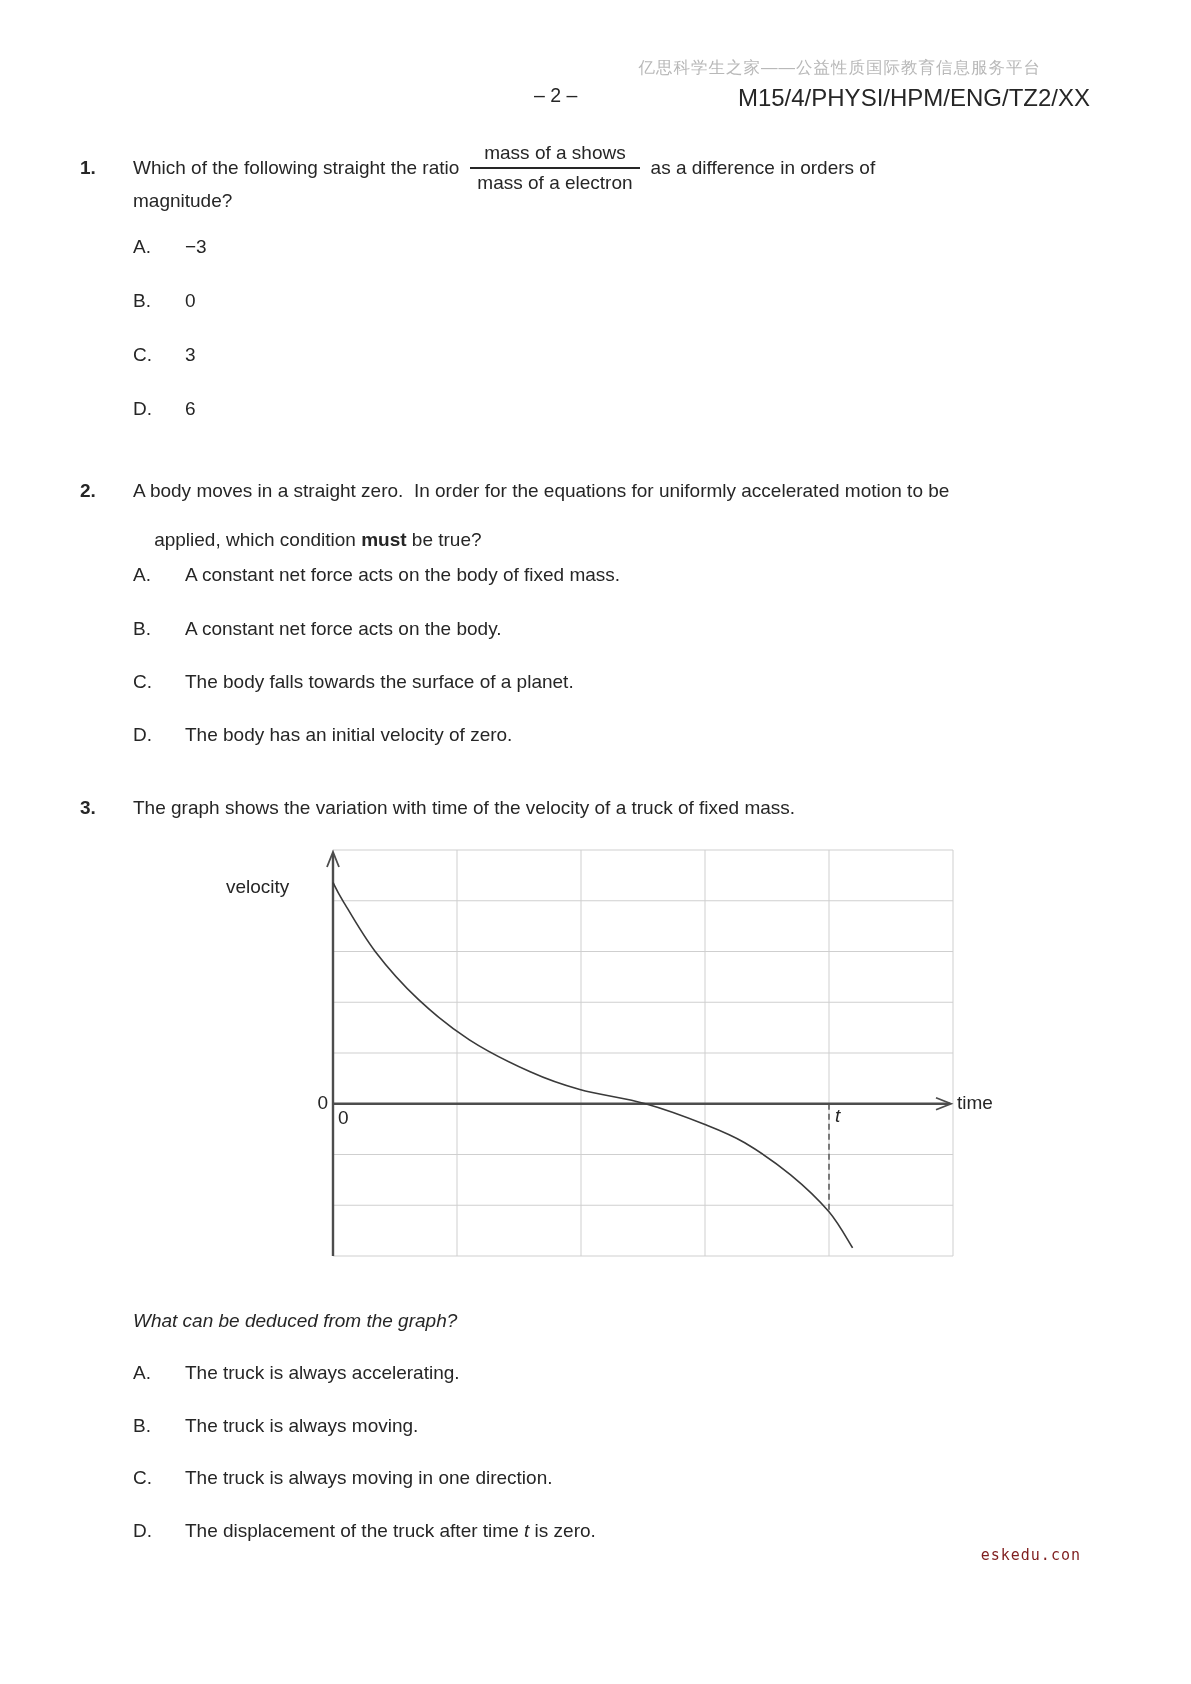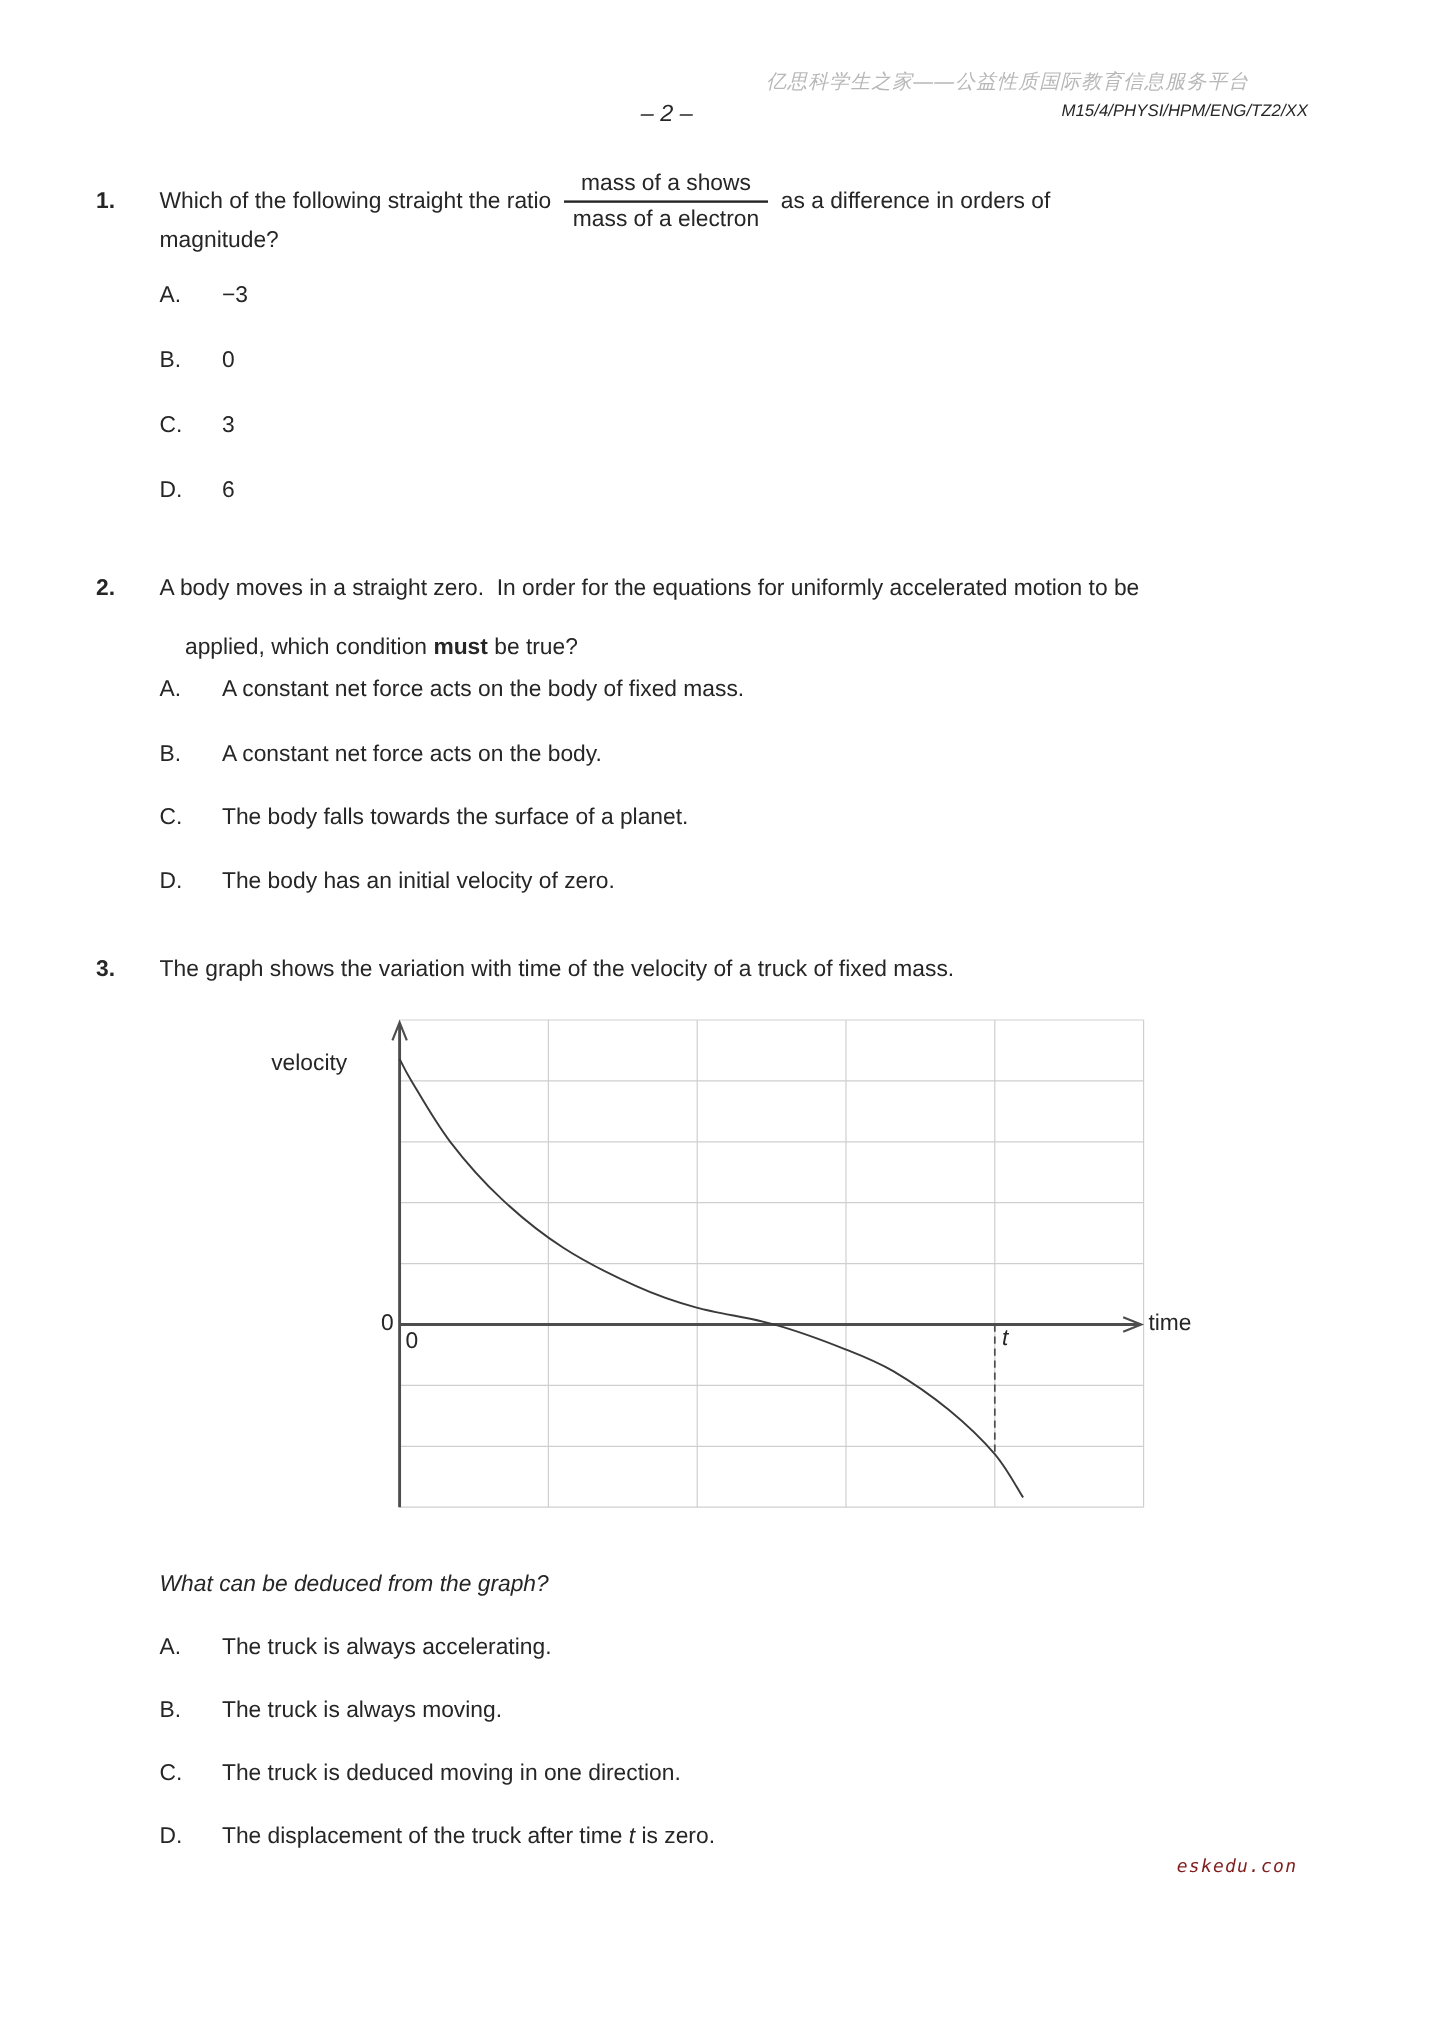--- a/index.html
+++ b/index.html
@@ -5,24 +5,24 @@
   html,body{margin:0;padding:0;background:#ffffff;}
   .page{
     position:relative;
     width:1191px;height:1684px;
     background:#ffffff;
     overflow:hidden;
     font-family:"Liberation Sans","DejaVu Sans",sans-serif;
     color:#262626;
     font-size:19px;
   }
-  .abs{position:absolute;font-style:italic;}
+  .abs{position:absolute;}
   .pre{white-space:pre;}
   .wm{color:#b8b8b8;font-size:16.5px;letter-spacing:1px;}
-  .code{font-size:14px;}
+  .code{font-size:24px;}
   .pagenum{font-size:19.5px;}
   .qnum{font-weight:bold;width:53px;flex:0 0 53px;}
   .qrow{position:absolute;left:80px;display:flex;align-items:center;}
   .qline{position:absolute;left:133px;white-space:pre;}
   .opt{position:absolute;left:133px;display:flex;white-space:pre;}
   .opt .letter{width:52px;flex:0 0 52px;}
   .fraction{display:inline-flex;flex-direction:column;align-items:center;margin:0 11px;line-height:1.05;}
   .fraction .num{padding:0 7px 4px 7px;}
   .fraction .bar{height:1.6px;background:#262626;align-self:stretch;}
   .fraction .den{padding:4px 7px 0 7px;}
@@ -139,21 +139,21 @@
   <div class="opt" style="top:1362px;">
     <span class="letter">A.</span>
     <span>The truck is always accelerating.</span>
   </div>
   <div class="opt" style="top:1415px;">
     <span class="letter">B.</span>
     <span>The truck is always moving.</span>
   </div>
   <div class="opt" style="top:1467px;">
     <span class="letter">C.</span>
-    <span>The truck is deduced moving in one direction.</span>
+    <span>The truck is always moving in one direction.</span>
   </div>
   <div class="opt" style="top:1520px;">
     <span class="letter">D.</span>
     <span><span>The displacement of the truck after time </span><span class="italic">t</span><span> is zero.</span></span>
   </div>
 
   <div class="abs footer" style="top:1546px;right:110px;">eskedu.con</div>
 
 </div>
 

